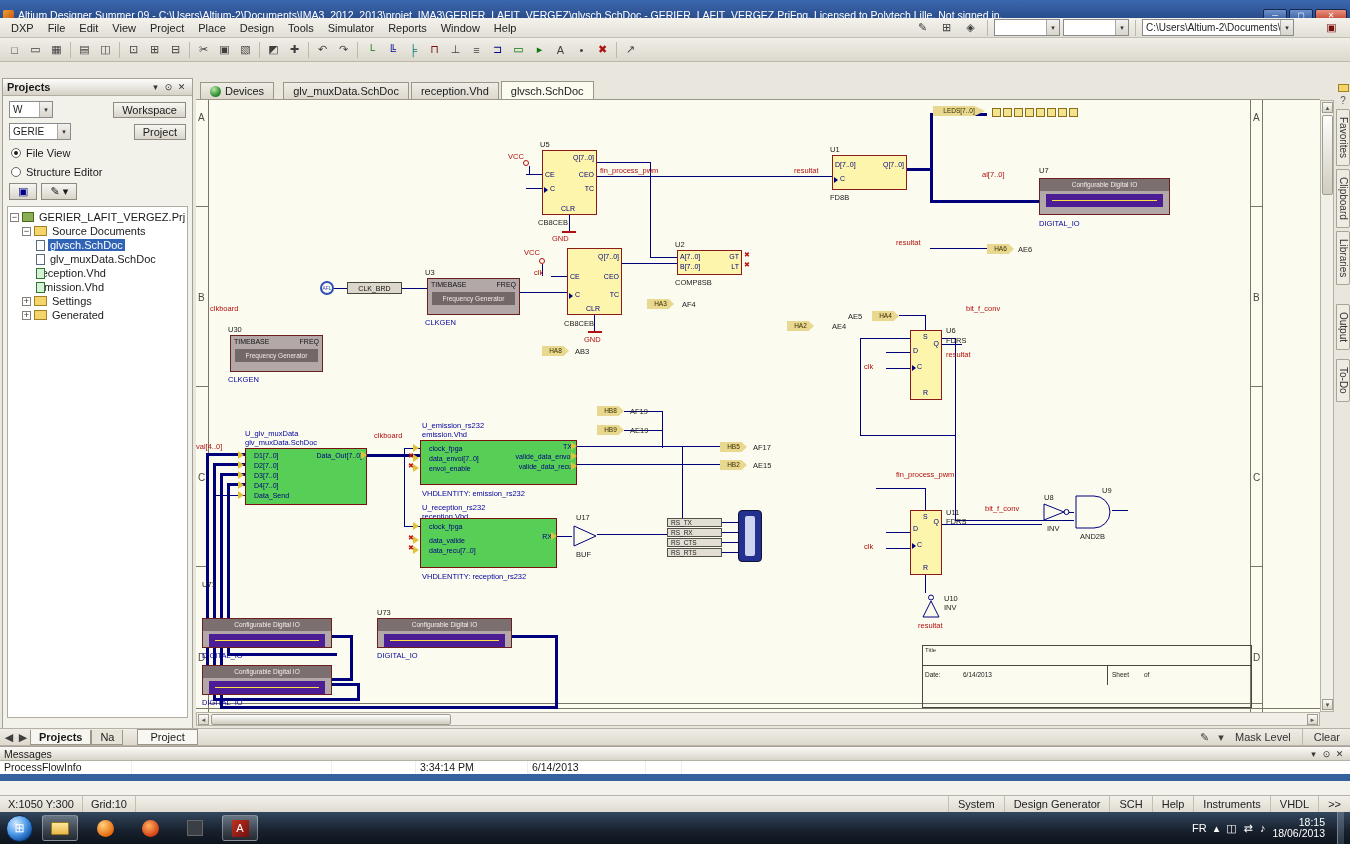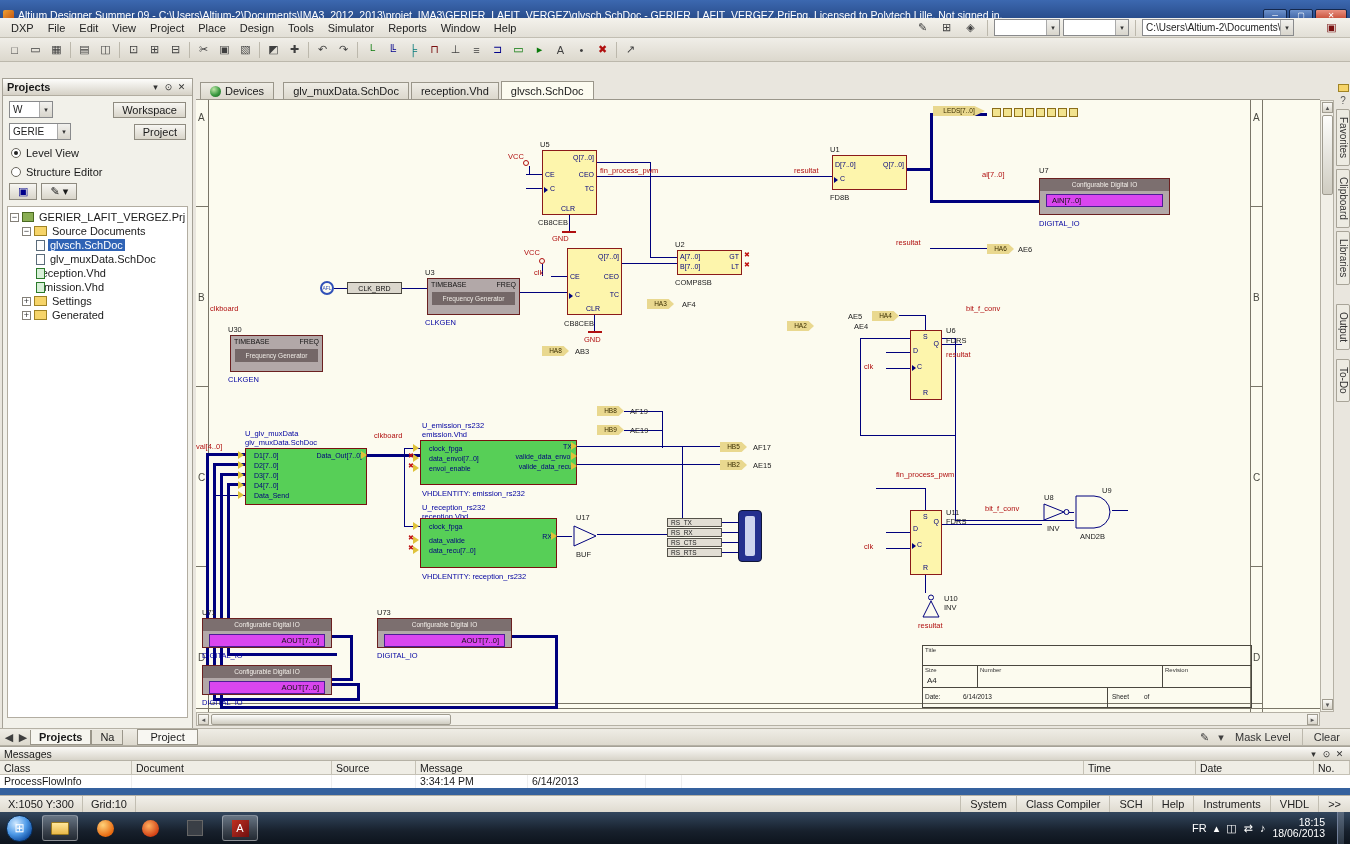--- a/index.html
+++ b/index.html
@@ -50,21 +50,21 @@
 .pl{position:absolute;font-size:7px;line-height:8px;color:#00007d;white-space:nowrap}
 .ref{position:absolute;font-size:7.5px;color:#222;white-space:nowrap}
 .prt{position:absolute;font-size:7.5px;color:#222;white-space:nowrap}
 .net{position:absolute;font-size:7.5px;color:#b01010;white-space:nowrap}
 .blu{position:absolute;font-size:7.5px;color:#0000a0;white-space:nowrap}
 .pad{position:absolute;font-size:7.5px;color:#222;white-space:nowrap}
 .port{position:absolute;height:10px;background:#e9d88f;clip-path:polygon(0 0,80% 0,100% 50%,80% 100%,0 100%);font-size:6.5px;line-height:10px;text-align:center;color:#3a2d00}
 .rx{position:absolute;font-size:7px;line-height:7px;color:#c01010}
 .gb{position:absolute;background:#b2a8a8;border:1px solid #6b2020}
 .gbh{height:12px;background:#7c6f6f;color:#f3efe9;font-size:6.5px;line-height:12px;text-align:center;overflow:hidden;white-space:nowrap}
-.gbp{position:absolute;left:6px;right:6px;top:15px;height:13px;background:#d946ef;border:1px solid #4c1d95;font-size:7.5px;color:#111;line-height:12px;padding:0 5px;overflow:hidden}
+.gbp{position:absolute;left:6px;right:6px;top:15px;height:13px;background:#fde047;border:6px solid #4c1d95;font-size:7.5px;color:#111;line-height:12px;padding:0 5px;overflow:hidden}
 .tbk{position:absolute;background:#b2a8a8;border:1px solid #6b2020}
 .tbt{position:absolute;top:2px;font-size:7px;color:#111}
 .tbi{position:absolute;left:4px;right:4px;top:13px;height:13px;background:#746767;color:#efebe5;font-size:6.5px;line-height:13px;text-align:center;white-space:nowrap;overflow:hidden}
 .grn{position:absolute;background:#57cf57;border:1px solid #7a1010}
 .pa{position:absolute;width:0;height:0;border-top:4px solid transparent;border-bottom:4px solid transparent;border-left:6px solid #dfc23a}
 .clkm{position:absolute;width:0;height:0;border-top:3px solid transparent;border-bottom:3px solid transparent;border-left:4px solid #00007d}
 .vccc{position:absolute;width:6px;height:6px;border:1px solid #b01010;border-radius:50%}
 .wrect{position:absolute;border:1px solid #00007d}
 .rsbox{position:absolute;width:55px;height:9px;background:#e2ded4;border:1px solid #55524a;font-size:6.5px;line-height:8px;padding-left:3px;color:#222}
 .led{position:absolute;width:9px;height:9px;background:#f2e38e;border:1px solid #8b6d1a}
@@ -212,21 +212,21 @@
   </div>
   <div class="prow">
     <span class="combo" style="width:62px">
         <span>GERIE</span>
         <span class="carr">▾</span>
       </span>
     <span class="btn" style="margin-left:auto">Project</span>
   </div>
   <div class="rrow">
       <span class="radio on"></span>
-      <span>Level View</span>
+      <span>File View</span>
     </div>
   <div class="rrow">
       <span class="radio"></span>
       <span>Structure Editor</span>
     </div>
   <div class="prow">
     <span class="btn"><span class="cbl">▣</span></span>
     <span class="btn"><span>✎</span> <span>▾</span></span>
   </div>
   <div id="ptree">
@@ -479,21 +479,21 @@
     <span class="tbt" style="right:3px">FREQ</span>
     <div class="tbi">Frequency Generator</div>
   </div>
   <span class="blu" style="left:32px;top:275px">CLKGEN</span>
 
   <span class="port" style="left:451px;top:199px;width:27px">HA3</span>
   <span class="pad" style="left:486px;top:200px">AF4</span>
   <span class="port" style="left:346px;top:246px;width:27px">HA8</span>
   <span class="pad" style="left:379px;top:247px">AB3</span>
   <span class="port" style="left:591px;top:221px;width:27px">HA2</span>
-  <span class="pad" style="left:658px;top:222px">AE4</span>
+  <span class="pad" style="left:636px;top:222px">AE4</span>
   <span class="pad" style="left:652px;top:212px">AE5</span>
   <span class="port" style="left:676px;top:211px;width:27px">HA4</span>
   <span class="net" style="left:770px;top:204px">bit_f_conv</span>
 
   <div class="yb" style="left:714px;top:230px;width:32px;height:70px">
     <span class="pl" style="left:12px;top:2px">S</span>
     <span class="pl" style="left:2px;top:16px">D</span>
     <span class="pl" style="right:2px;top:9px">Q</span>
     <span class="pl" style="left:6px;top:32px">C</span>
     <span class="clkm" style="left:1px;top:34px"></span>
@@ -608,21 +608,21 @@
     </svg>
   <span class="prt" style="left:884px;top:432px">AND2B</span>
   <svg class="a" style="left:724px;top:493px" width="22" height="26">
       <path d="M3 24 L11 8 L19 24 Z" fill="#fcfbef" stroke="#00007d"></path>
       <circle cx="11" cy="4.5" r="2.5" fill="#fcfbef" stroke="#00007d"></circle>
     </svg>
   <span class="ref" style="left:748px;top:494px">U10</span>
   <span class="prt" style="left:748px;top:503px">INV</span>
   <span class="net" style="left:722px;top:521px">resultat</span>
 
-  <span class="ref" style="left:6px;top:508px">U71</span>
+  <span class="ref" style="left:6px;top:480px">U71</span>
   <div class="gb" style="left:6px;top:518px;width:130px;height:30px">
     <div class="gbh">Configurable Digital IO</div>
     <div class="gbp" style="text-align:right">AOUT[7..0]</div>
   </div>
   <span class="blu" style="left:6px;top:551px">DIGITAL_IO</span>
   <div class="gb" style="left:6px;top:565px;width:130px;height:30px">
     <div class="gbh">Configurable Digital IO</div>
     <div class="gbp" style="text-align:right">AOUT[7..0]</div>
   </div>
   <span class="blu" style="left:6px;top:598px">DIGITAL_IO</span>
@@ -630,32 +630,20 @@
   <div class="gb" style="left:181px;top:518px;width:135px;height:30px">
     <div class="gbh">Configurable Digital IO</div>
     <div class="gbp" style="text-align:right">AOUT[7..0]</div>
   </div>
   <span class="blu" style="left:181px;top:551px">DIGITAL_IO</span>
 
   <div id="titleblock">
     <div class="tbrow" style="height:20px">
         <span class="tlabel">Title</span>
       </div>
-    <div class="tbrow" style="height:22px;display:flex">
-      <div class="tcell" style="width:55px">
-          <span class="tlabel">Size</span>
-          <div style="position:absolute;left:4px;top:10px;font-size:8px">A4</div>
-        </div>
-      <div class="tcell" style="width:185px">
-          <span class="tlabel">Number</span>
-        </div>
-      <div style="flex:1;position:relative">
-          <span class="tlabel">Revision</span>
-        </div>
-    </div>
     <div style="height:19px;display:flex;position:relative">
       <div class="tcell" style="width:185px">
           <span style="position:absolute;left:2px;top:5px">Date:</span>
           <span style="position:absolute;left:40px;top:5px">6/14/2013</span>
         </div>
       <div style="flex:1;position:relative">
           <span style="position:absolute;left:4px;top:5px">Sheet</span>
           <span style="position:absolute;left:36px;top:5px">of</span>
         </div>
     </div>
@@ -691,46 +679,37 @@
 
 <div id="messages">
   <div class="mhead">
     <span>Messages</span>
     <span style="margin-left:auto;display:flex">
       <span class="pic">▾</span>
       <span class="pic">⊙</span>
       <span class="pic">✕</span>
     </span>
   </div>
-  <div class="mcols">
-    <span class="mcol" style="width:132px">Class</span>
-    <span class="mcol" style="width:200px">Document</span>
-    <span class="mcol" style="width:84px">Source</span>
-    <span class="mcol" style="width:668px">Message</span>
-    <span class="mcol" style="width:112px">Time</span>
-    <span class="mcol" style="width:118px">Date</span>
-    <span class="mcol" style="width:36px">No.</span>
-  </div>
   <div class="mrow">
     <span class="mcell" style="width:132px">ProcessFlowInfo</span>
     <span class="mcell" style="width:200px"></span>
     <span class="mcell" style="width:84px"></span>
     <span class="mcell" style="width:112px">3:34:14 PM</span>
     <span class="mcell" style="width:118px">6/14/2013</span>
     <span class="mcell" style="width:36px"></span>
   </div>
   <div class="mrowsel"></div>
 </div>
 
 <div id="statusbar">
   <span class="sseg">X:1050 Y:300</span>
   <span class="sseg">Grid:10</span>
   <span id="sright">
     <span class="sbtn">System</span>
-    <span class="sbtn">Class Compiler</span>
+    <span class="sbtn">Design Generator</span>
     <span class="sbtn">SCH</span>
     <span class="sbtn">Help</span>
     <span class="sbtn">Instruments</span>
     <span class="sbtn">VHDL</span>
     <span class="sbtn">&gt;&gt;</span>
   </span>
 </div>
 
 <div id="taskbar">
   <span class="orb">⊞</span>

